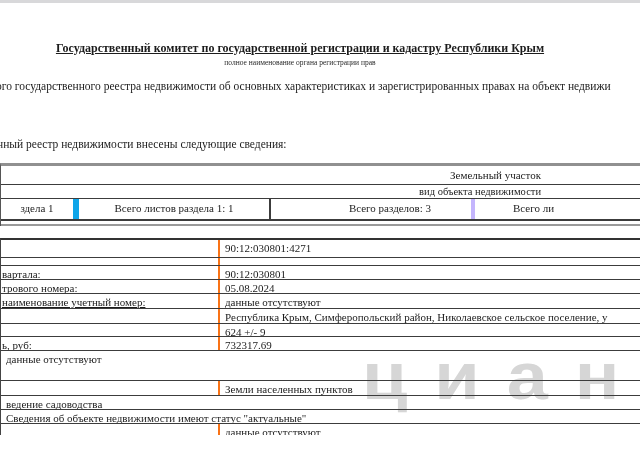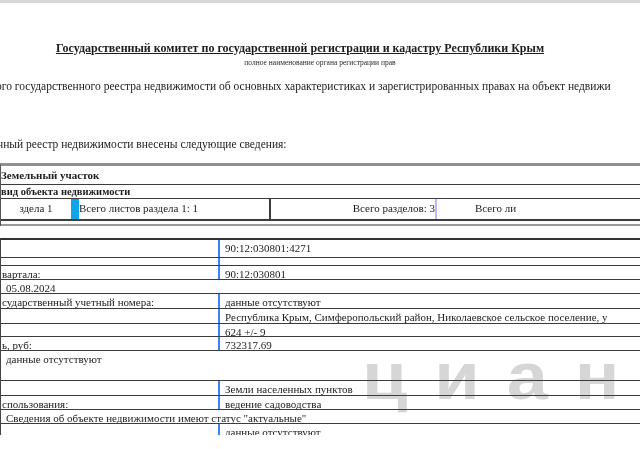--- a/index.html
+++ b/index.html
@@ -8,48 +8,48 @@
     position:relative; width:640px; height:435px; background:#ffffff;
     overflow:hidden; font-family:"Liberation Serif","DejaVu Serif",serif;
     color:#1c1c1c;
   }
   .topstrip { position:absolute; top:0; left:0; width:640px; height:3px; background:#d8d8da; }
 
   .org-title { position:absolute; top:41px; left:0; width:600px; text-align:center;
     font-weight:bold; font-size:12px; z-index:2; }
   .org-title span { text-decoration:underline; }
   .org-subtitle { position:absolute; top:58px; left:0; width:600px; text-align:center;
-    font-size:7.5px; color:#2a2a2a; z-index:2;margin-left:20px; }
+    font-size:7.5px; color:#2a2a2a; z-index:2; }
 
   .doc-line { position:absolute; top:80px; left:-4px; white-space:nowrap;
     font-size:11.5px; z-index:2; }
   .section-title { position:absolute; top:118px; left:0; width:600px; text-align:center;
     font-size:11px; z-index:2; }
   .intro-line { position:absolute; top:138px; left:-3px; white-space:nowrap;
     font-size:11.5px; z-index:2; }
 
   
   .table1 { position:absolute; top:163px; left:0; width:658px;
     border-top:3px solid #909090; border-left:1px solid #555; z-index:2; }
   .t1-rowA { height:19px; line-height:19px; border-bottom:1px solid #3c3c3c; font-size:11px; }
   .t1-rowB { height:14px; line-height:13px; border-bottom:1px solid #3c3c3c; font-size:10.5px; }
-  .t1-center { width:540px; text-align:left;font-weight:bold; }
+  .t1-center { width:540px; text-align:right; }
   .t1-rowC { height:20px; display:flex; font-size:11px; line-height:19px; }
-  .t1-rowC .c1 { width:78px;  border-right:8px solid #0ea5e9; text-align:center; overflow:hidden; }
-  .t1-rowC .c2 { width:192px; border-right:2px solid #3c3c3c; text-align:left; }
-  .t1-rowC .c3 { width:166px; border-right:2px solid #c4b5fd; text-align:right; }
+  .t1-rowC .c1 { width:78px;  border-right:6px solid #0ea5e9; text-align:center; overflow:hidden; }
+  .t1-rowC .c2 { width:192px; border-right:2px solid #3c3c3c; text-align:center; }
+  .t1-rowC .c3 { width:166px; border-right:4px solid #c4b5fd; text-align:center;margin-left:38px; }
   .t1-rowC .c4 { flex:1; padding-left:38px; overflow:hidden; white-space:nowrap; }
   .t1-bottom { height:7px; border-top:2px solid #3c3c3c; border-bottom:2px solid #9a9a9a; }
 
   
   .table2 { position:absolute; top:238px; left:0; width:658px;
     border-top:2px solid #333; border-left:1px solid #444; z-index:2; font-size:11px; }
   .row { display:flex; border-bottom:1px solid #3c3c3c; background:transparent; }
-  .lbl { width:219px; border-right:2px solid #3b82f6; padding:1px 2px 0 1px;
-    line-height:14px; white-space:pre-line; overflow:hidden; }
+  .lbl { width:219px; border-right:2px solid #f97316; padding:1px 2px 0 1px;
+    line-height:14px; white-space:pre-line; overflow:hidden;text-decoration:underline; }
   .val { flex:1; padding:1px 0 0 5px; line-height:14px; white-space:nowrap; overflow:hidden; }
   .h18{height:18px} .h8{height:8px} .h14{height:14px} .h15{height:15px}
   .h13{height:13px} .h30{height:30px} .h12{height:12px}
 
   
   .watermark { position:absolute; top:338px; left:362px; z-index:1;
     font-family:"Liberation Sans","DejaVu Sans",sans-serif; font-weight:bold;
     font-size:66px; letter-spacing:24px; color:#d6d6d6;
     transform:scaleX(1.12); transform-origin:left top; }
 </style>
@@ -90,24 +90,25 @@
     </div>
     <div class="row h8">
       <div class="lbl"></div>
       <div class="val"></div>
     </div>
     <div class="row h14">
       <div class="lbl">вартала:</div>
       <div class="val">90:12:030801</div>
     </div>
     <div class="row h14">
+      <div class="lbl">трового номера:</div>
       <div class="val">05.08.2024</div>
     </div>
     <div class="row h15">
-      <div class="lbl">сударственный учетный номера:</div>
+      <div class="lbl">наименование учетный номер:</div>
       <div class="val">данные отсутствуют</div>
     </div>
     <div class="row h15">
       <div class="lbl"></div>
       <div class="val">Республика Крым, Симферопольский район, Николаевское сельское поселение, у</div>
     </div>
     <div class="row h13">
       <div class="lbl"></div>
       <div class="val">624 +/- 9</div>
     </div>
@@ -116,21 +117,20 @@
       <div class="val">732317.69</div>
     </div>
     <div class="row h30">
       <div class="val">данные отсутствуют</div>
     </div>
     <div class="row h15">
       <div class="lbl"></div>
       <div class="val">Земли населенных пунктов</div>
     </div>
     <div class="row h14">
-      <div class="lbl">спользования:</div>
       <div class="val">ведение садоводства</div>
     </div>
     <div class="row h14">
       <div class="val">Сведения об объекте недвижимости имеют статус "актуальные"</div>
     </div>
     <div class="row h15">
       <div class="lbl"></div>
       <div class="val">данные отсутствуют</div>
     </div>
     <div class="row h12">

